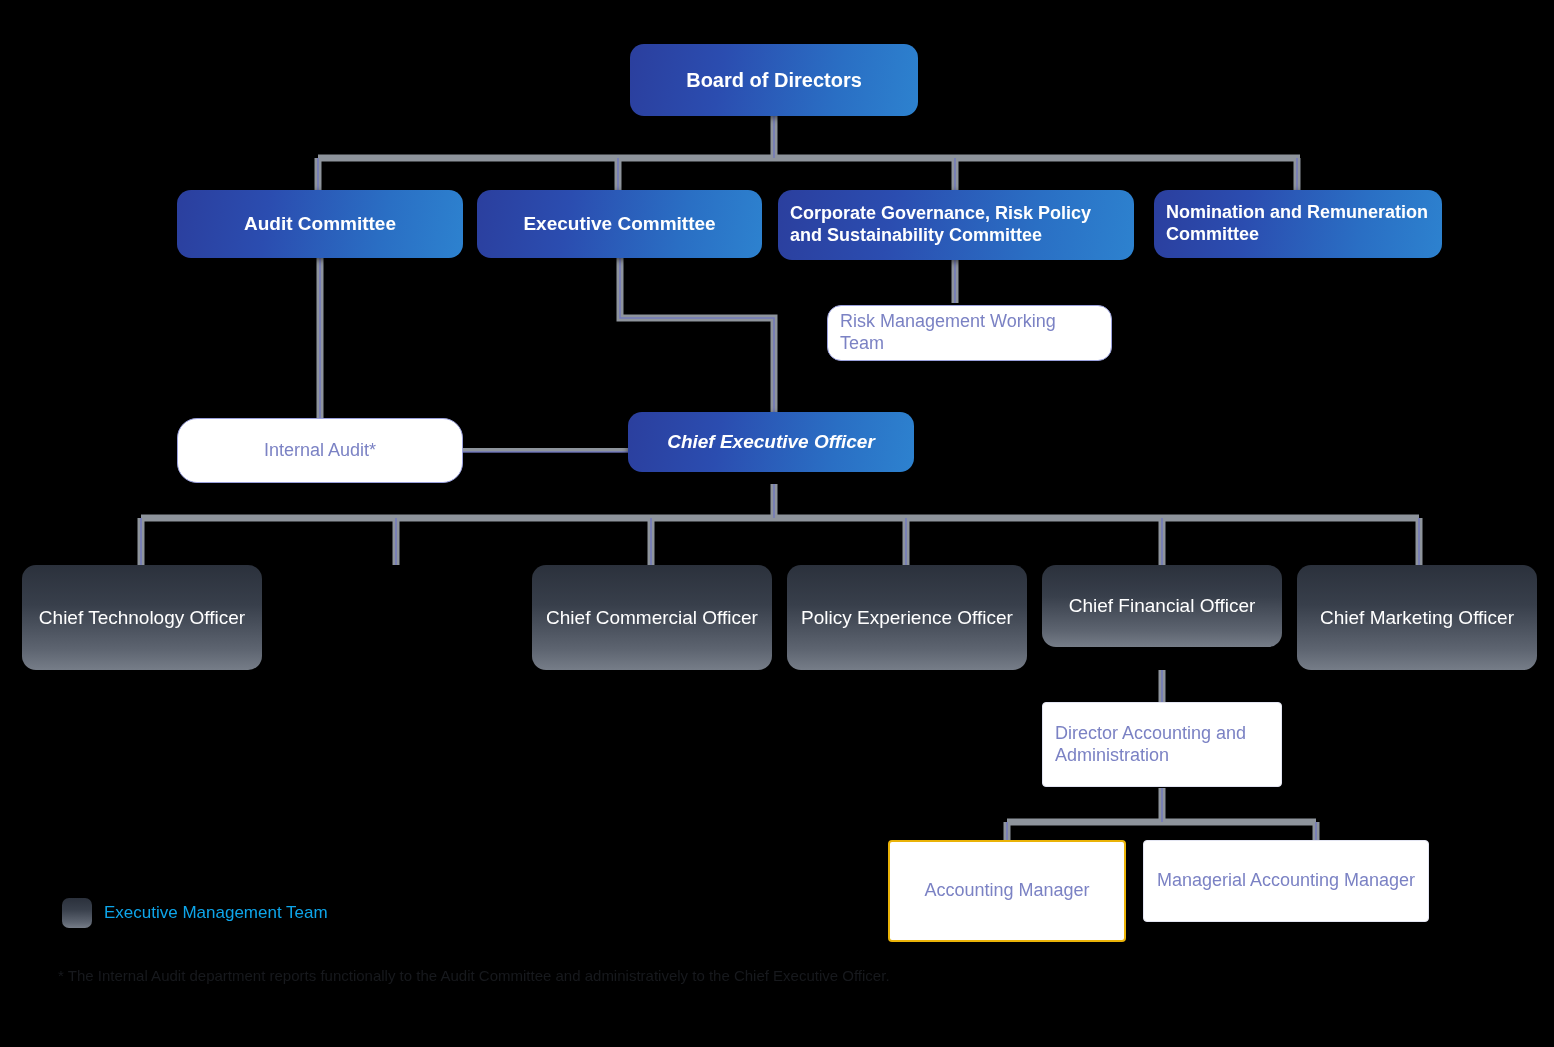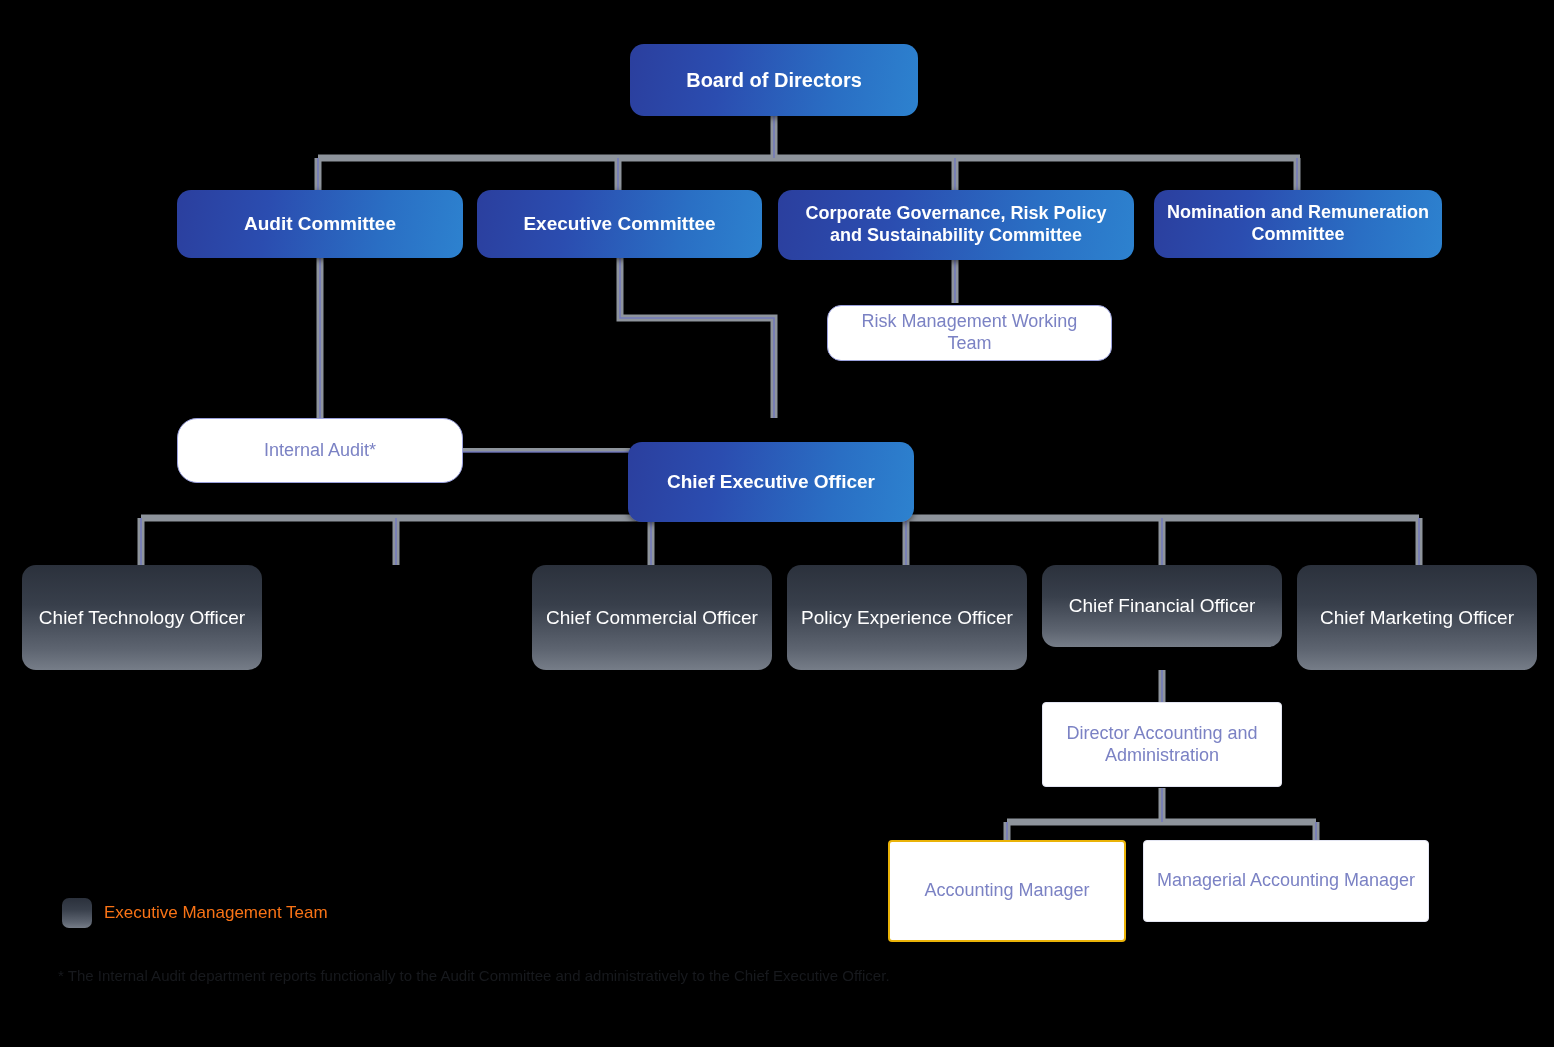--- a/index.html
+++ b/index.html
@@ -29,21 +29,20 @@
     pointer-events: none;
   }
 
   
   .node {
     position: absolute;
     box-sizing: border-box;
     display: flex;
     align-items: center;
     justify-content: center;
-    text-align: center;
     border-radius: 12px;
     line-height: 1.22;
     padding: 6px 12px;
   }
 
   
   .node.blue {
     background: linear-gradient(100deg, #2b3f9e 0%, #2b4db0 32%, #2a6fc4 72%, #2d82cf 100%);
     color: #ffffff;
     font-size: 19px;
@@ -89,21 +88,21 @@
   }
   #legend .swatch {
     width: 30px;
     height: 30px;
     border-radius: 7px;
     background: linear-gradient(180deg, #2b313c 0%, #383f4b 38%, #5d6470 80%, #767d88 100%);
     flex: none;
   }
   #legend .legend-text {
     font-size: 17px;
-    color: #f97316;
+    color: #0ea5e9;
     white-space: nowrap;
   }
 
   
   #footnote {
     position: absolute;
     left: 58px;
     top: 966px;
     width: 1300px;
     font-size: 15px;
@@ -203,21 +202,21 @@
   </div>
 
   <div class="node white" style="left:827px; top:305px; width:285px; height:56px; border-radius:14px;">
     <span>Risk Management Working Team</span>
   </div>
 
   <div class="node white" style="left:177px; top:418px; width:286px; height:65px; border-radius:20px;">
     <span>Internal Audit*</span>
   </div>
 
-  <div class="node blue" style="left:628px; top:442px; width:286px; height:80px;">
+  <div class="node blue" style="left:628px; top:412px; width:286px; height:60px;font-style:italic;">
     <span>Chief Executive Officer</span>
   </div>
 
   <div class="node grey" style="left:22px; top:565px; width:240px; height:105px;">
     <span>Chief Technology Officer</span>
   </div>
 
 
   <div class="node grey" style="left:532px; top:565px; width:240px; height:105px;">
     <span>Chief Commercial Officer</span>

